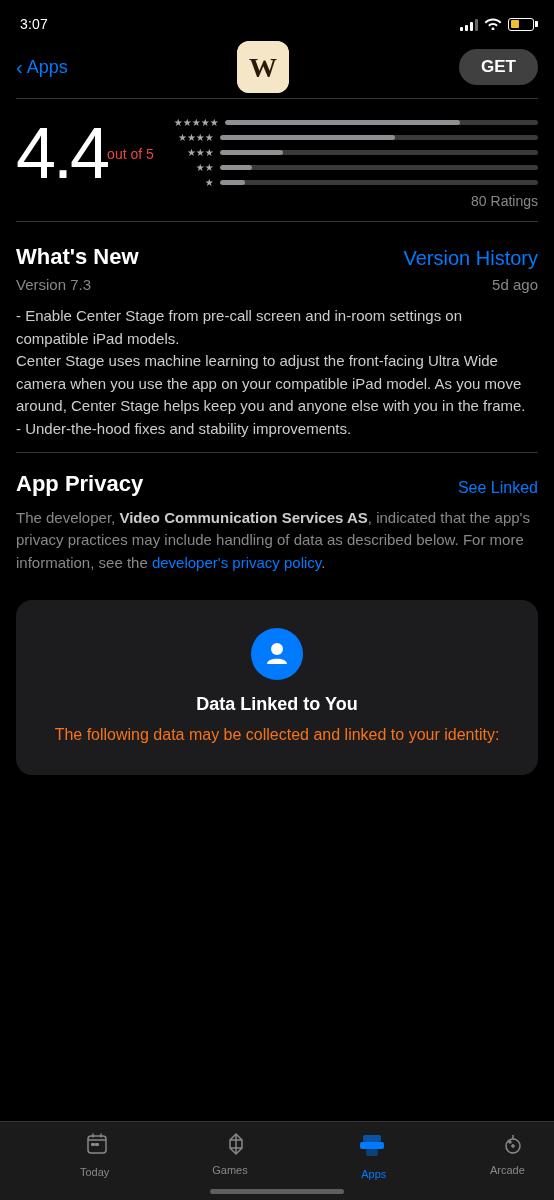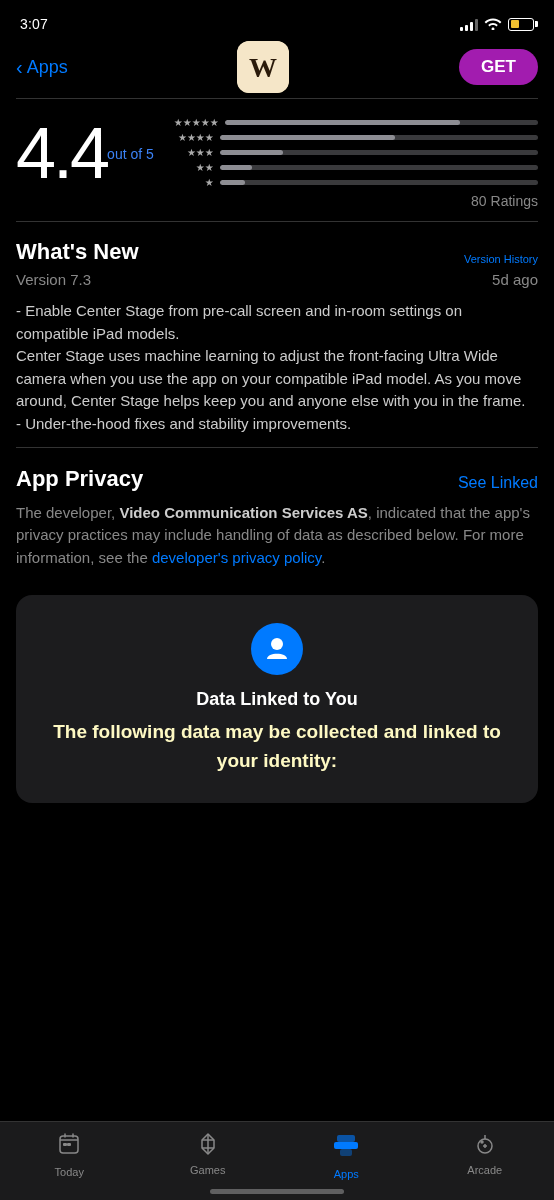--- a/index.html
+++ b/index.html
@@ -110,21 +110,21 @@
       height: 52px;
       border-radius: 12px;
       background: linear-gradient(135deg, #f5e6c8 0%, #e8d5a8 100%);
       display: flex;
       align-items: center;
       justify-content: center;
       font-size: 30px;
       overflow: hidden;
     }
     .get-btn {
-      background: #a21caf;
+      background: #404040;
       color: #fff;
       border: none;
       border-radius: 20px;
       padding: 8px 22px;
       font-size: 17px;
       font-weight: 700;
       cursor: pointer;
     }
 
     
@@ -157,21 +157,21 @@
       min-width: 100px;
     }
     .big-number {
       font-size: 72px;
       font-weight: 200;
       line-height: 1;
       letter-spacing: -3px;
     }
     .out-of {
       font-size: 14px;
-      color: #3b82f6;
+      color: #ef4444;
       margin-top: 2px;
     }
     .stars-breakdown {
       flex: 1;
       display: flex;
       flex-direction: column;
       gap: 4px;
     }
     .star-row {
       display: flex;
@@ -205,21 +205,21 @@
 
     
     .section-header-row {
       display: flex;
       justify-content: space-between;
       align-items: flex-end;
       margin-bottom: 6px;
     }
     .version-history-link {
       color: #007AFF;
-      font-size: 11px;
+      font-size: 20px;
       cursor: pointer;
       text-decoration: none;
       margin-top: 8px;
     }
     .version-row {
       display: flex;
       justify-content: space-between;
       color: #888;
       font-size: 15px;
       margin-bottom: 12px;
@@ -274,43 +274,42 @@
     }
     .data-icon svg {
       fill: #fff;
     }
     .data-card-title {
       font-size: 18px;
       font-weight: 700;
       margin-bottom: 8px;
     }
     .data-card-desc {
-      font-size: 19px;
-      color: #fef9c3;
+      font-size: 16px;
+      color: #f97316;
       line-height: 1.5;
-      font-weight: bold;
     }
 
     
     .bottom-nav {
       position: fixed;
       bottom: 0;
       left: 0;
       width: 554px;
       background: rgba(28,28,30,0.95);
       border-top: 0.5px solid #333;
       display: flex;
       align-items: flex-start;
       justify-content: space-around;
       padding: 10px 0 20px 0;
     }
     .nav-item {
       display: flex;
       flex-direction: column;
-      align-items: center;
+      align-items: flex-end;
       gap: 4px;
       cursor: pointer;
       min-width: 80px;
     }
     .nav-item-label {
       font-size: 11px;
       color: #888;
     }
     .nav-item-label.active {
       color: #007AFF;

